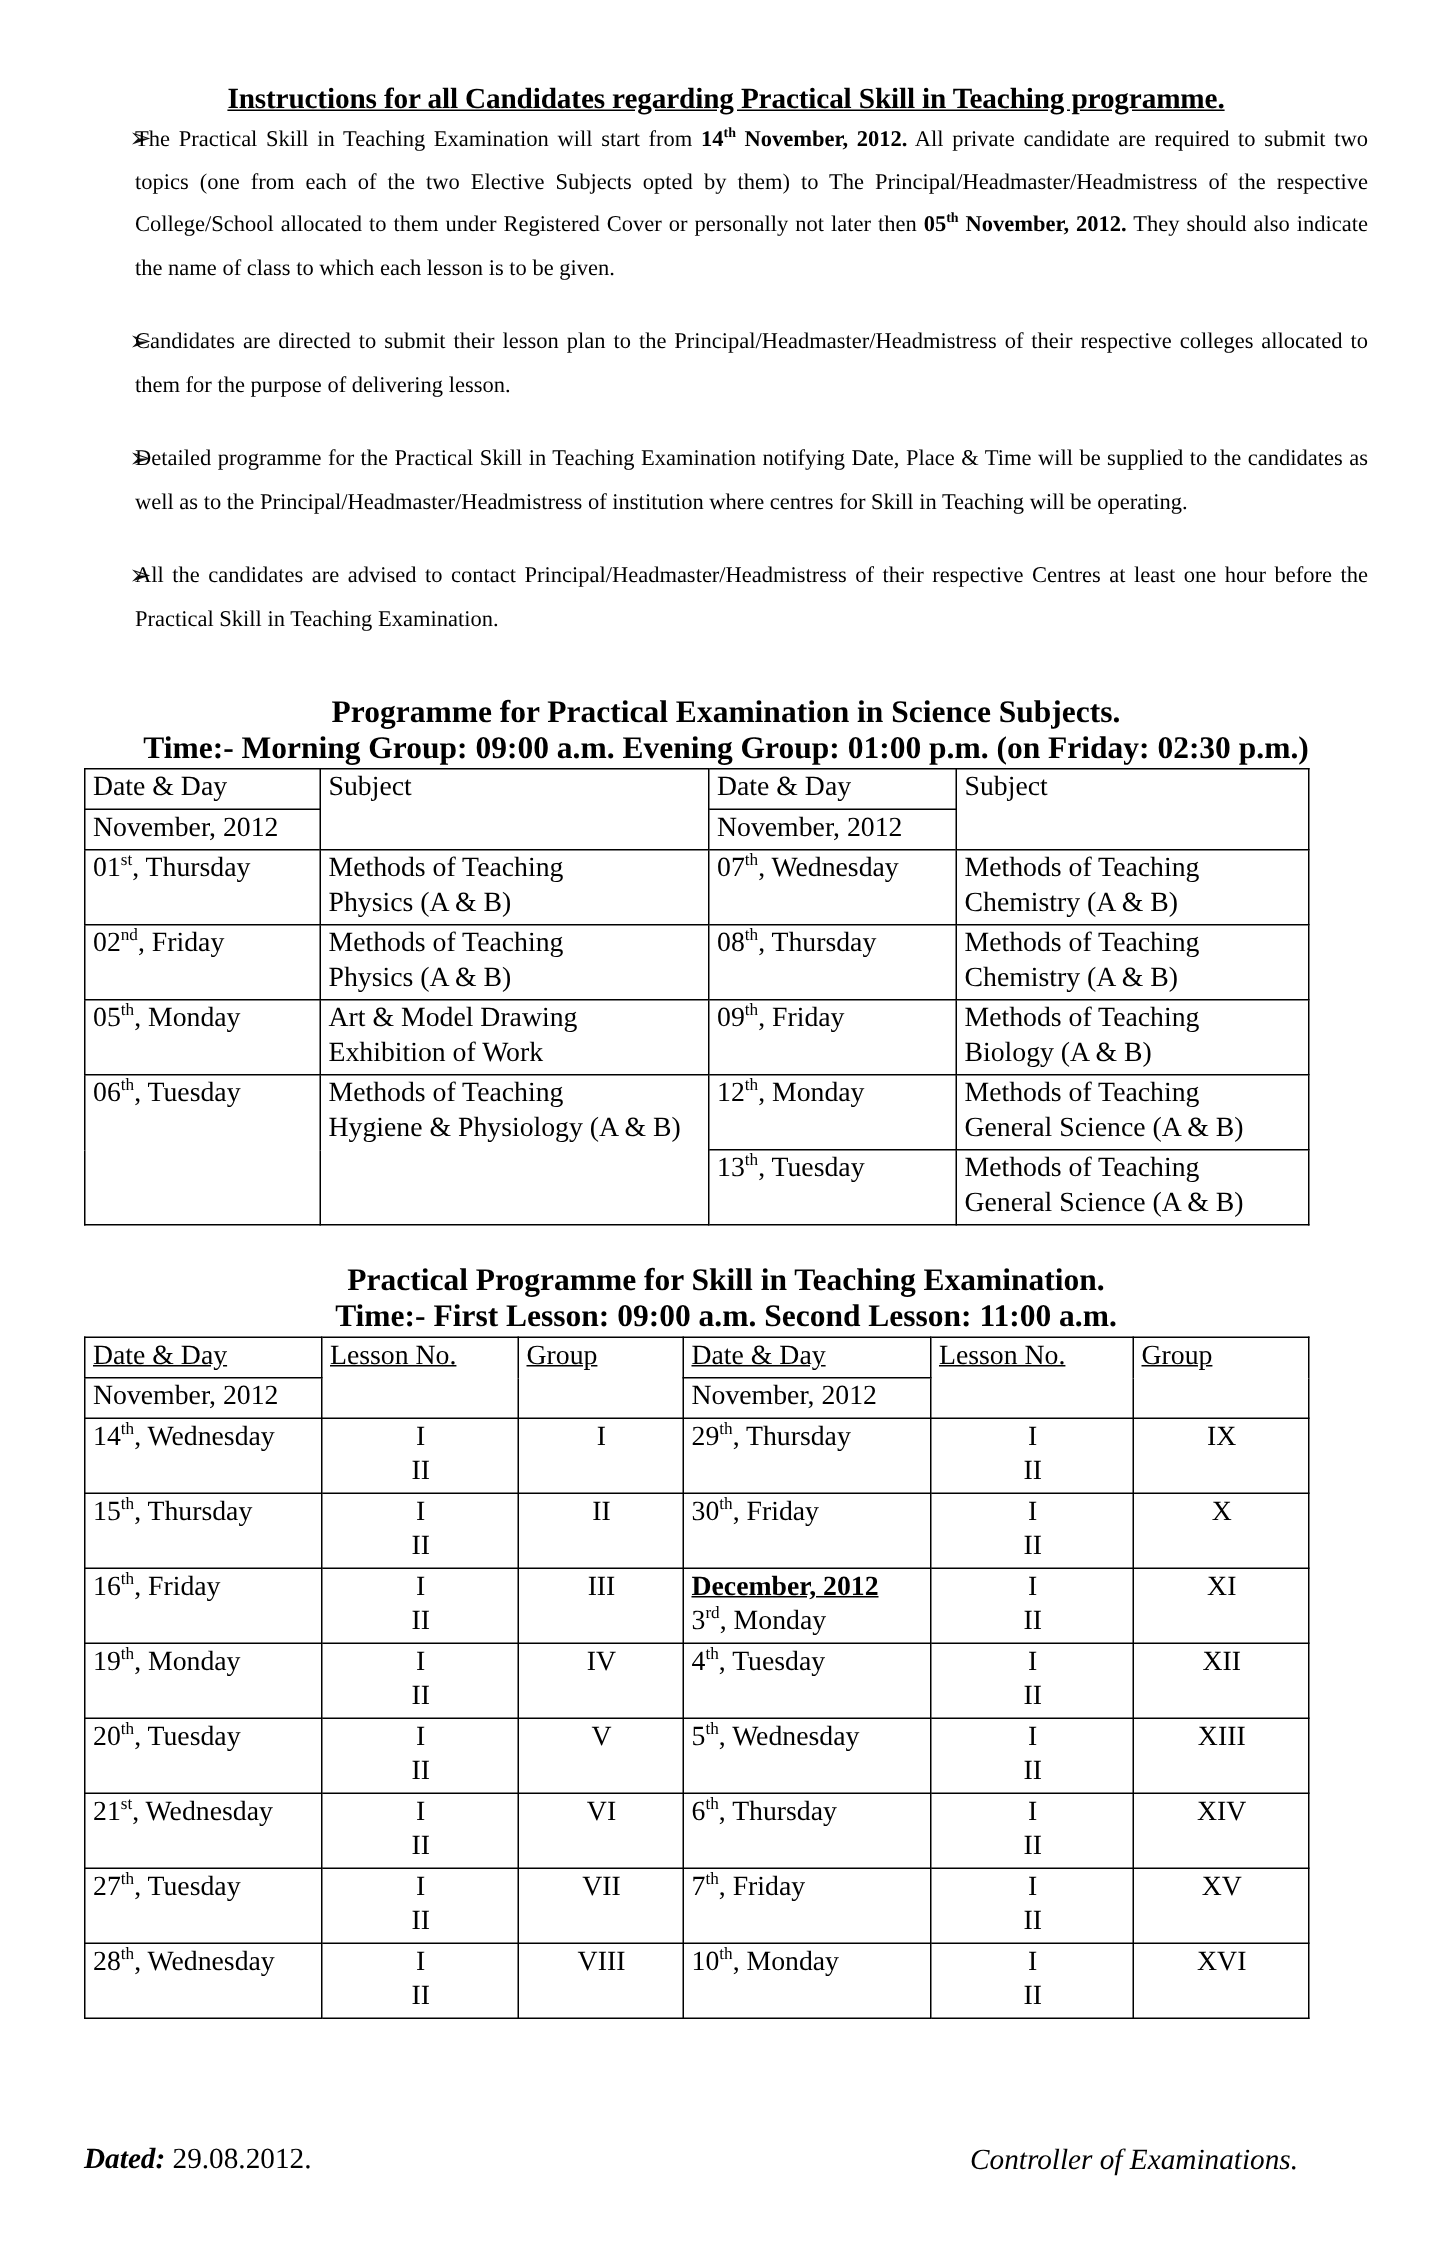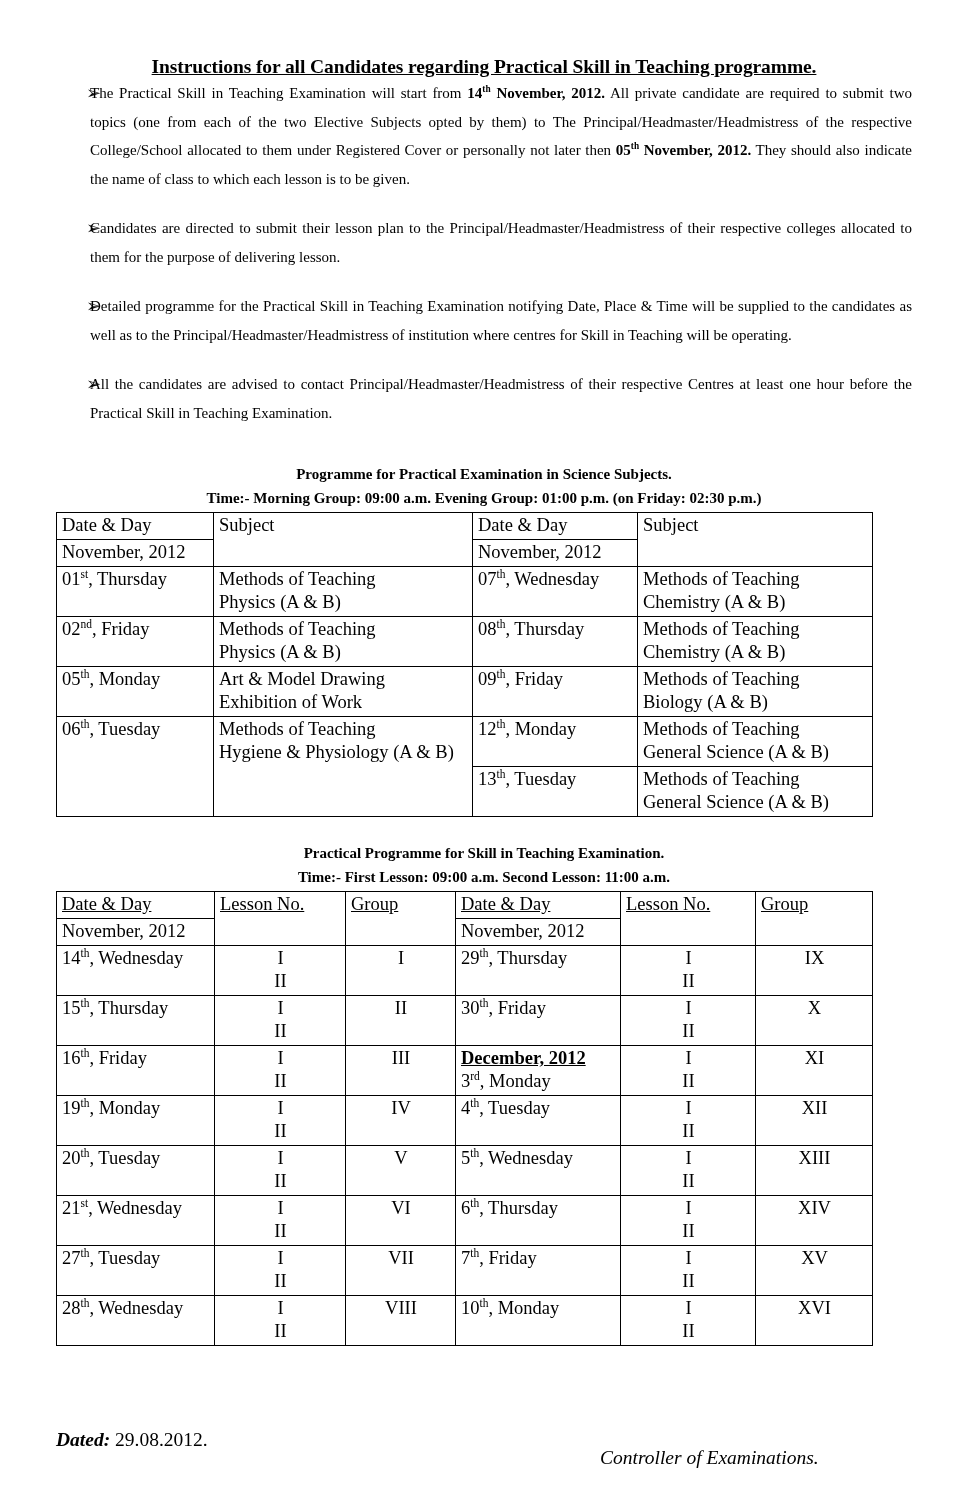--- a/index.html
+++ b/index.html
@@ -64,21 +64,21 @@
     text-align: justify;
     text-justify: inter-word;
   }
   .bullet-text b { font-weight: bold; }
   sup { font-size: 0.62em; vertical-align: super; line-height: 0; }
 
   
   .tbl-caption {
     text-align: center;
     font-weight: bold;
-    font-size: 15px;
+    font-size: 21px;
     line-height: 24px;
     margin: 0;
   }
   .tbl-caption.sub { margin-bottom: 1px; }
 
   
   table.grid {
     border-collapse: collapse;
     width: 816px;
     margin: 0;
@@ -126,21 +126,21 @@
     left: 56px;
     top: 1413px;
     width: 856px;
     font-size: 19.5px;
   }
   .footer-row { display: flex; align-items: flex-start; }
   .dated { flex: 0 0 520px; }
   .dated b { font-weight: bold; font-style: italic; }
   .sign { flex: 1 1 auto; text-align: left; }
   .sign .name { font-weight: bold; display: block; }
-  .sign .role { font-style: italic; display: block; padding-left: 24px; margin-top: 18px; }
+  .sign .role { font-style: italic; display: block; padding-left: 24px; margin-top: 1px; text-align: center; }
 
   .spacer-24 { height: 24px; }
   .spacer-14 { height: 14px; }
 </style>
 </head>
 <body>
 
 <div class="page">
   <div class="content">
 

